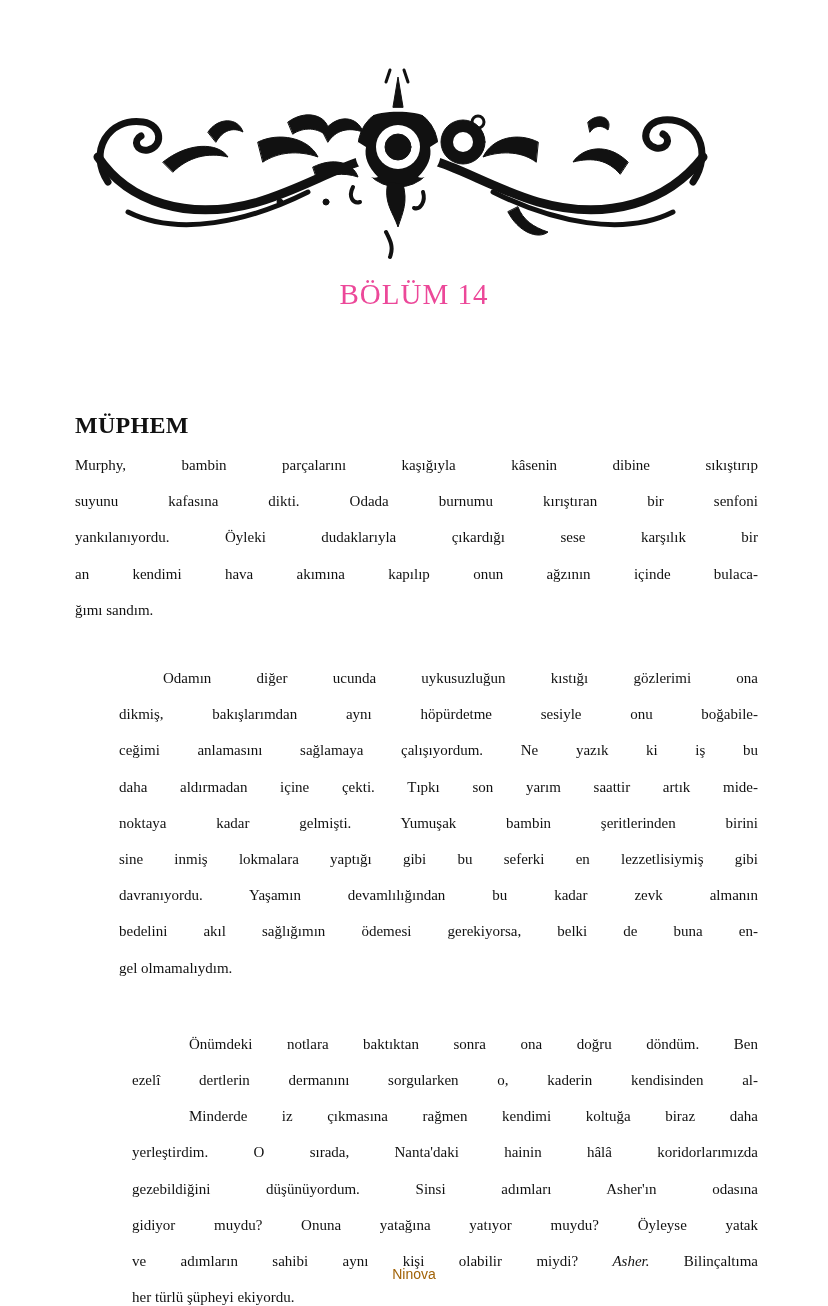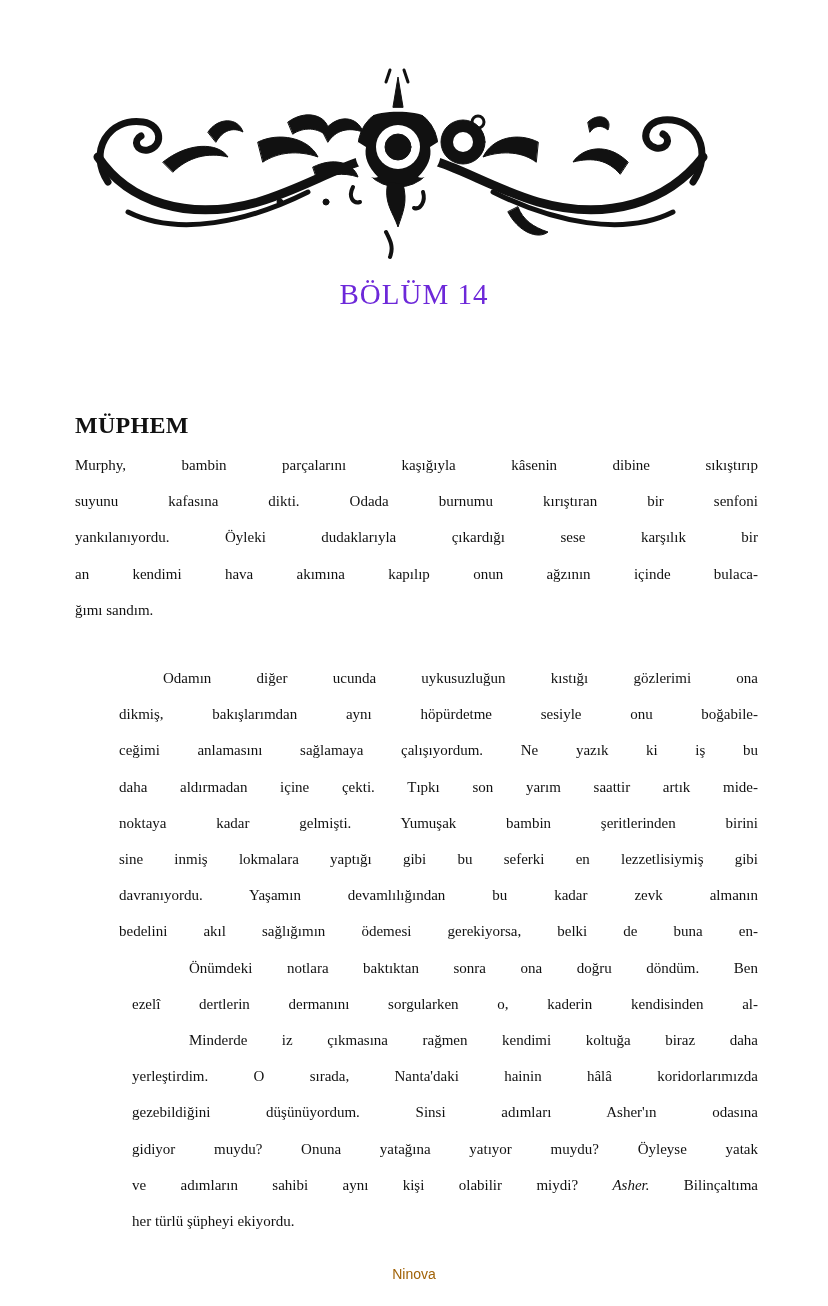--- a/index.html
+++ b/index.html
@@ -1,18 +1,18 @@
 <!DOCTYPE html>
 <html><head>
 <meta charset="utf-8">
 <style>
   html, body { margin: 0; padding: 0; background: #ffffff; }
   body { width: 828px; height: 1306px; position: relative; overflow: hidden; font-family: "Liberation Serif", "DejaVu Serif", serif; color: #111; }
   .ornament { position: absolute; left: 68px; top: 62px; width: 660px; height: 200px; }
-  .chapter-title { position: absolute; left: 0; width: 828px; top: 278px; text-align: center; font-size: 29px; letter-spacing: 1px; color: #6d28d9; }
+  .chapter-title { position: absolute; left: 0; width: 828px; top: 278px; text-align: center; font-size: 29px; letter-spacing: 1px; color: #ec4899; }
   .section-title { position: absolute; left: 75px; top: 412px; font-size: 24px; font-weight: bold; letter-spacing: 0.3px; }
   .body-text { position: absolute; left: 75px; top: 447px; width: 683px; font-size: 15px; line-height: 36.2px; text-align: justify; }
   .body-text p { margin: 0; }
   .body-text p.indent { text-indent: 44px; margin-top: 32px; }
   .body-text p.indent2 { text-indent: 57px; }
   .line { display: block; text-align-last: justify; white-space: nowrap; }
   .line.last { text-align-last: left; }
   .footer { position: absolute; left: 0; width: 828px; top: 1266px; text-align: center; font-family: "Liberation Sans", sans-serif; font-size: 14px; color: #a16207; }
   em { font-style: italic; margin-top: 44px; }
 </style>
@@ -77,23 +77,24 @@
   </p>
   <p class="indent">
     <span class="line" style="display:inline-block;width:639px;">Odamın diğer ucunda uykusuzluğun kıstığı gözlerimi ona</span>
     <span class="line">dikmiş, bakışlarımdan aynı höpürdetme sesiyle onu boğabile-</span>
     <span class="line">ceğimi anlamasını sağlamaya çalışıyordum. Ne yazık ki iş bu</span>
     <span class="line">daha aldırmadan içine çekti. Tıpkı son yarım saattir artık mide-</span>
     <span class="line">noktaya kadar gelmişti. Yumuşak bambin şeritlerinden birini</span>
     <span class="line">sine inmiş lokmalara yaptığı gibi bu seferki en lezzetlisiymiş gibi</span>
     <span class="line">davranıyordu. Yaşamın devamlılığından bu kadar zevk almanın</span>
     <span class="line">bedelini akıl sağlığımın ödemesi gerekiyorsa, belki de buna en-</span>
+    <span class="line last">gel olmamalıydım.</span>
   </p>
   <p class="indent2">
-    <span class="line" style="display:inline-block;width:626px;">Önümdeki notlara baktıktan sonra ona doğru döndüm. Ben</span>
+    <span class="line" style="display:inline-block;width:626px;margin-top:40px;">Önümdeki notlara baktıktan sonra ona doğru döndüm. Ben</span>
     <span class="line">ezelî dertlerin dermanını sorgularken o, kaderin kendisinden al-</span>
   </p>
   <p class="indent2">
     <span class="line" style="display:inline-block;width:626px;">Minderde iz çıkmasına rağmen kendimi koltuğa biraz daha</span>
     <span class="line">yerleştirdim. O sırada, Nanta'daki hainin hâlâ koridorlarımızda</span>
     <span class="line">gezebildiğini düşünüyordum. Sinsi adımları Asher'ın odasına</span>
     <span class="line">gidiyor muydu? Onuna yatağına yatıyor muydu? Öyleyse yatak</span>
     <span class="line"><span>ve adımların sahibi aynı kişi olabilir miydi?</span> <em>Asher.</em><span> Bilinçaltıma</span></span>
     <span class="line last">her türlü şüpheyi ekiyordu.</span>
   </p>

